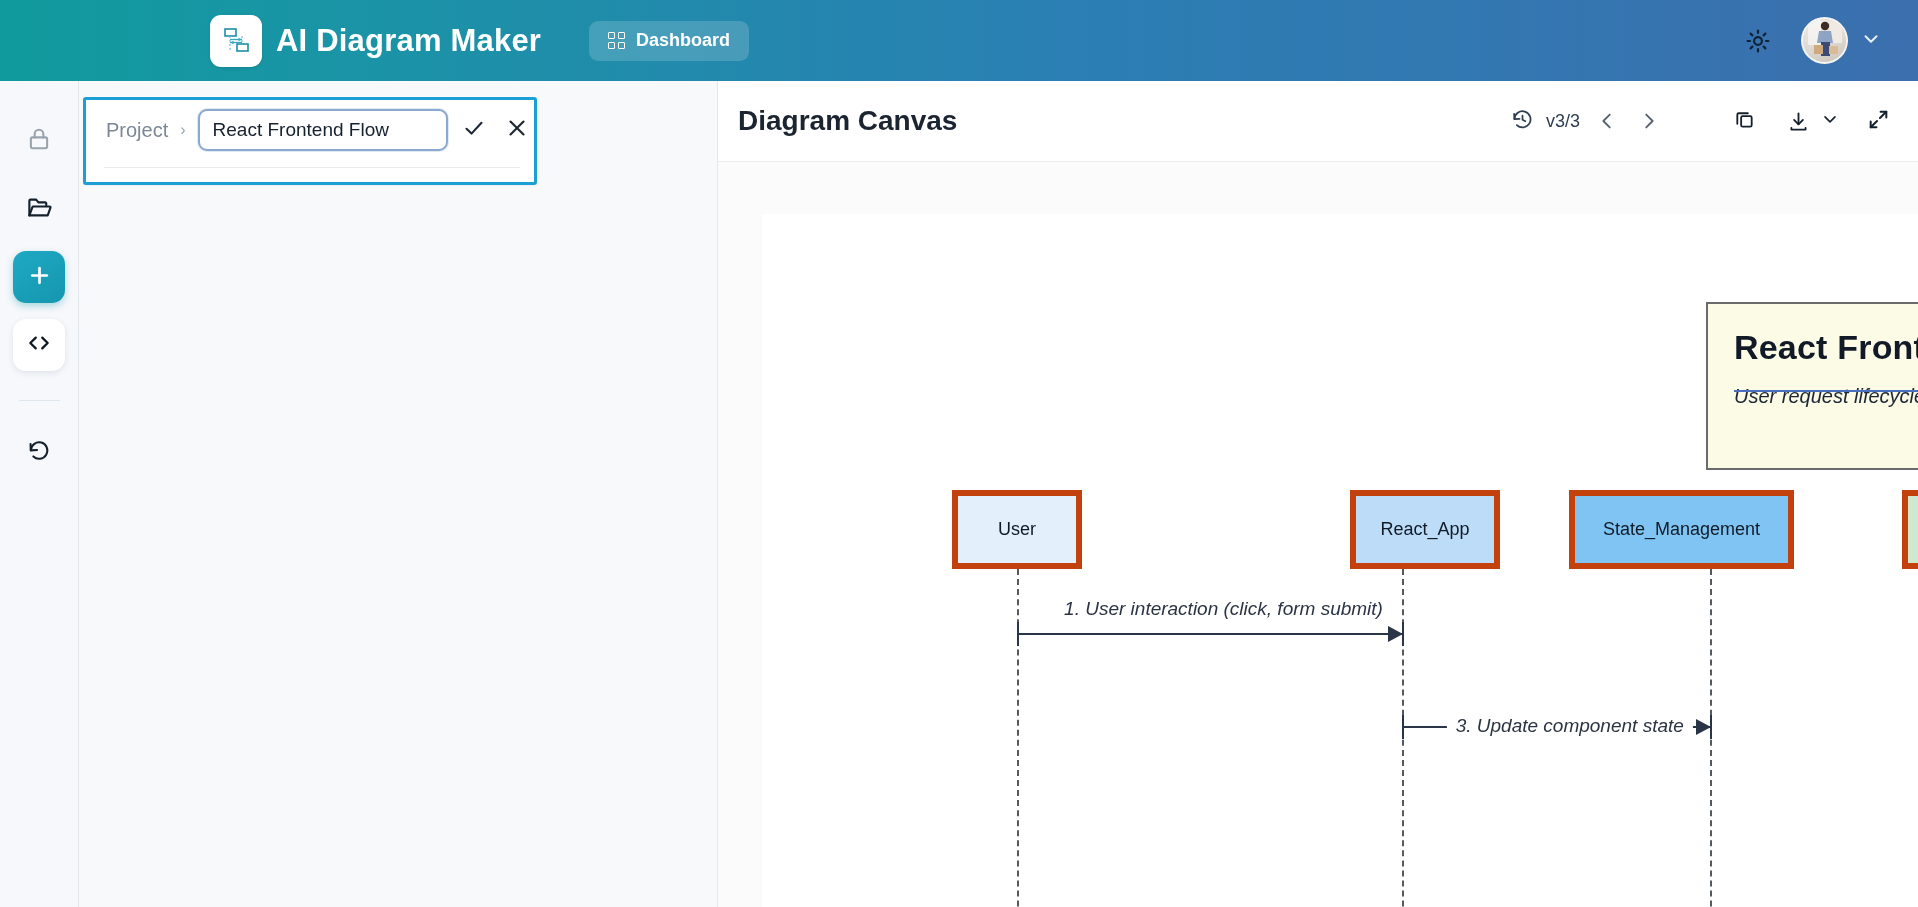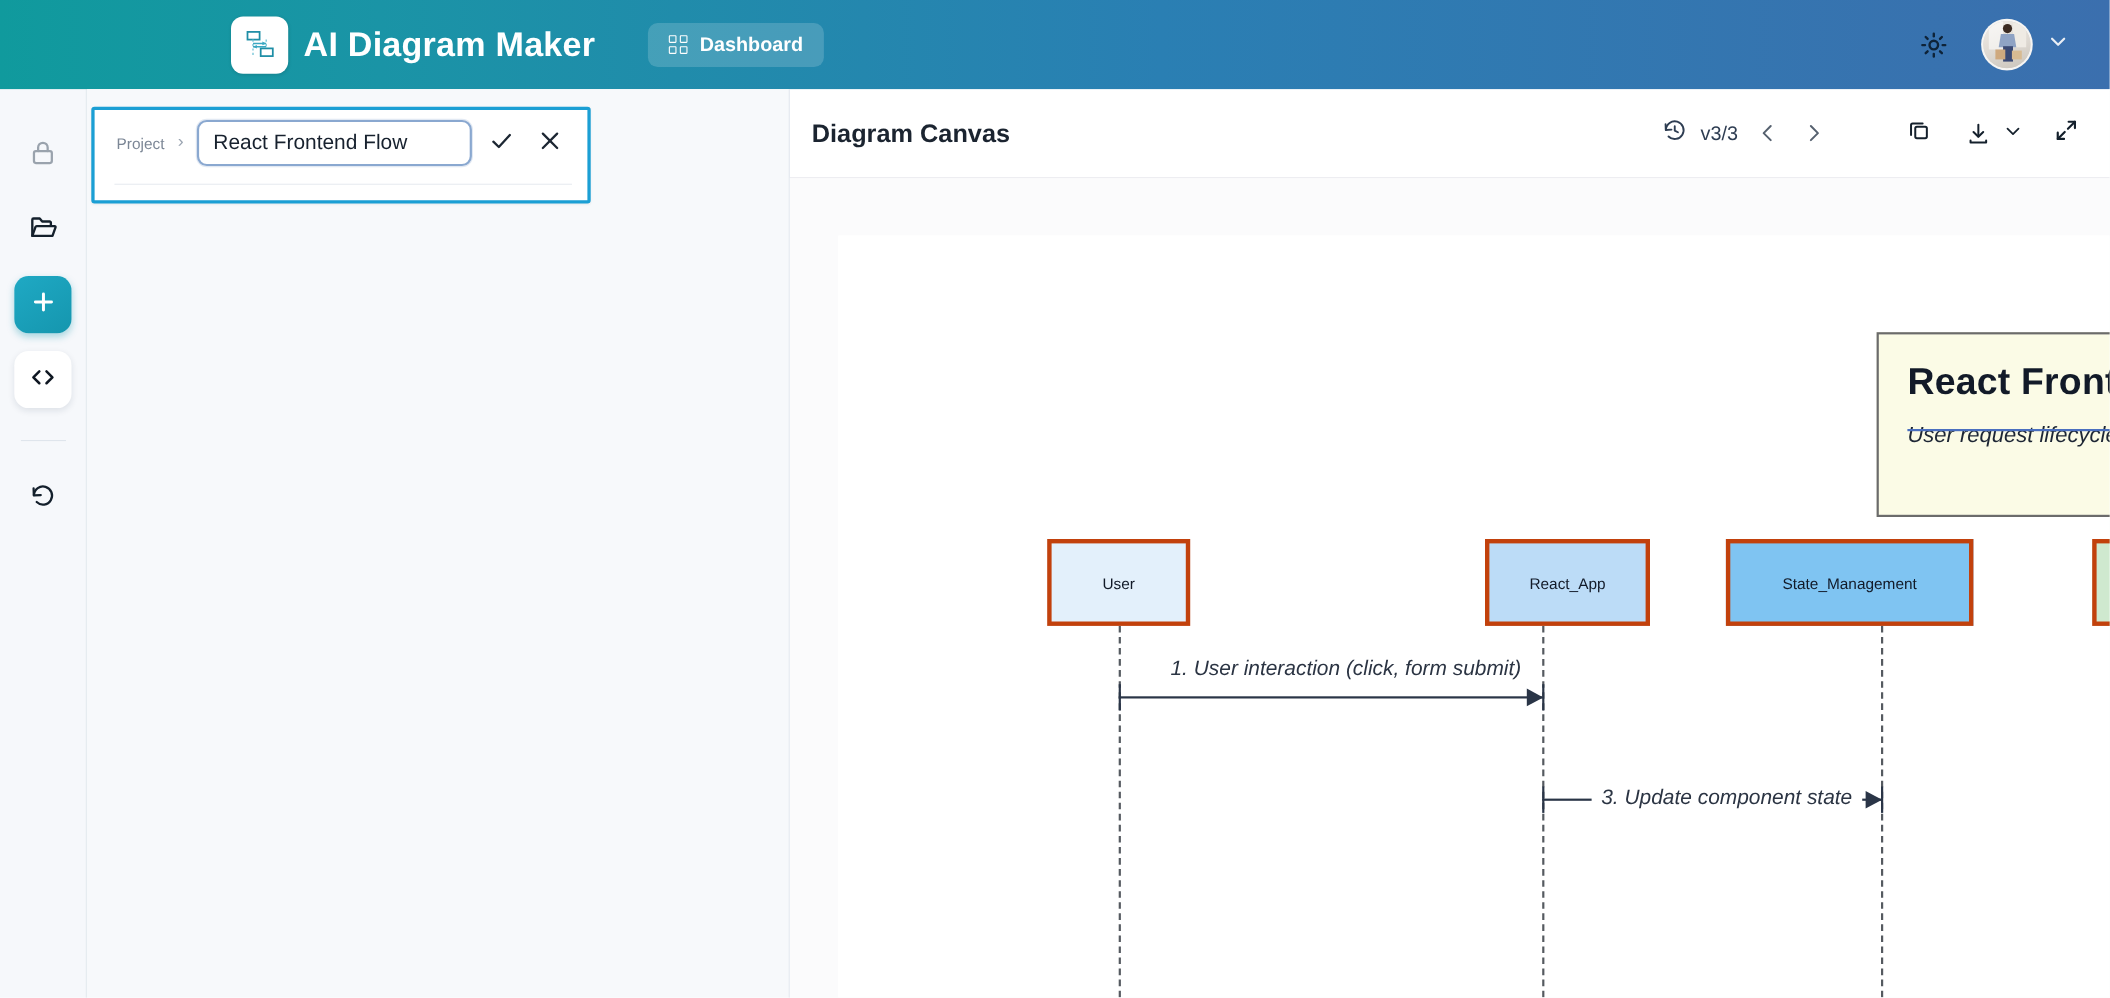--- a/index.html
+++ b/index.html
@@ -79,38 +79,38 @@
   .rail-sep { width: 41px; height: 1px; background: #dfe5ec; margin: 13px 0 10px; }
 
   
   .sidebar { width: 639px; flex: 0 0 639px; background: #f7f9fb; position: relative; border-right: 1px solid #e3e8ee; }
   .rename-card {
     position: absolute; left: 4px; top: 16px; width: 454px; height: 88px;
     background: #ffffff; border: 3px solid #1b9fd4; border-radius: 3px;
     box-shadow: 0 1px 2px rgba(0,0,0,.05);
   }
   .rename-row { display: flex; align-items: center; height: 60px; padding-left: 20px; gap: 10px; }
-  .crumb { color: #7c8796; font-size: 14px; }
+  .crumb { color: #7c8796; font-size: 20px; }
   .crumb-sep { color: #9aa4b1; font-size: 16px; margin: 0 2px; }
   .name-input {
     width: 250px; height: 42px; border: 2px solid #8aa8d0; border-radius: 9px;
     padding: 0 13px; font-size: 19px; color: #17212e; outline: none;
     font-family: "Liberation Sans", sans-serif; background: #fff;
     box-shadow: 0 0 0 1px rgba(138,168,208,.25);
   }
   .icon-btn { width: 34px; height: 34px; display: flex; align-items: center; justify-content: center; cursor: pointer; }
   .rename-underline { position: absolute; left: 18px; right: 14px; bottom: 14px; height: 1px; background: #e8ecf1; }
 
   
   .canvas-col { flex: 1 1 auto; display: flex; flex-direction: column; min-width: 0; background: #fbfbfc; }
   .canvas-head {
     height: 81px; flex: 0 0 81px; display: flex; align-items: center;
     padding: 0 24px 0 20px; background: #ffffff; border-bottom: 1px solid #ececf0;
   }
-  .canvas-title { font-size: 23px; font-weight: 700; color: #1b2430; white-space: nowrap; }
+  .canvas-title { font-size: 28px; font-weight: 700; color: #1b2430; white-space: nowrap; }
   .head-spacer { flex: 1 1 auto; }
   .ver-group { display: flex; align-items: center; gap: 12px; color: #2e3d52; justify-content: space-between; }
   .ver-label { font-size: 18px; color: #2e3d52; white-space: nowrap; }
   .nav-btn { width: 30px; height: 30px; display: flex; align-items: center; justify-content: center; cursor: pointer; color: #56616f; }
   .tool-group { display: flex; align-items: center; gap: 22px; margin-left: 64px; }
   .tool-btn { width: 32px; height: 32px; display: flex; align-items: center; justify-content: center; cursor: pointer; color: #161b22; }
   .dl-wrap { display: flex; align-items: center; gap: 6px; }
 
   .canvas-body { flex: 1 1 auto; position: relative; background: #fbfbfc; overflow: hidden; }
   .diagram-surface {
@@ -127,23 +127,23 @@
     margin: 24px 0 0 26px; font-size: 34px; font-weight: 700; color: #121a28;
     white-space: nowrap; letter-spacing: .2px;
   }
   .title-rule { position: absolute; left: 26px; right: 0; top: 86px; height: 2px; background: #4a6fbf; }
   .title-card p {
     margin: 18px 0 0 26px; font-size: 20px; font-style: italic; color: #1d2634; white-space: nowrap;
   }
 
   .actor {
     position: absolute; top: 276px; height: 79px;
-    background: #dcecfa; border: 4px solid #c2410c;
+    background: #dcecfa; border: 6px solid #c2410c;
     display: flex; align-items: center; justify-content: center;
-    font-size: 14px; color: #121a28; white-space: nowrap;
+    font-size: 18px; color: #121a28; white-space: nowrap;
   }
   .lifeline { position: absolute; width: 0; border-left: 2px dashed #555a60; top: 355px; bottom: -40px; }
 
   .msg { position: absolute; height: 2px; background: #2a3547; }
   .msg-label {
     position: absolute; font-size: 19px; font-style: italic; color: #2b3443;
     background: #ffffff; padding: 0 9px; white-space: nowrap;
     transform: translate(-50%,-50%);
   }
   .msg-arrow { position: absolute; width: 0; height: 0; border-style: solid; }

